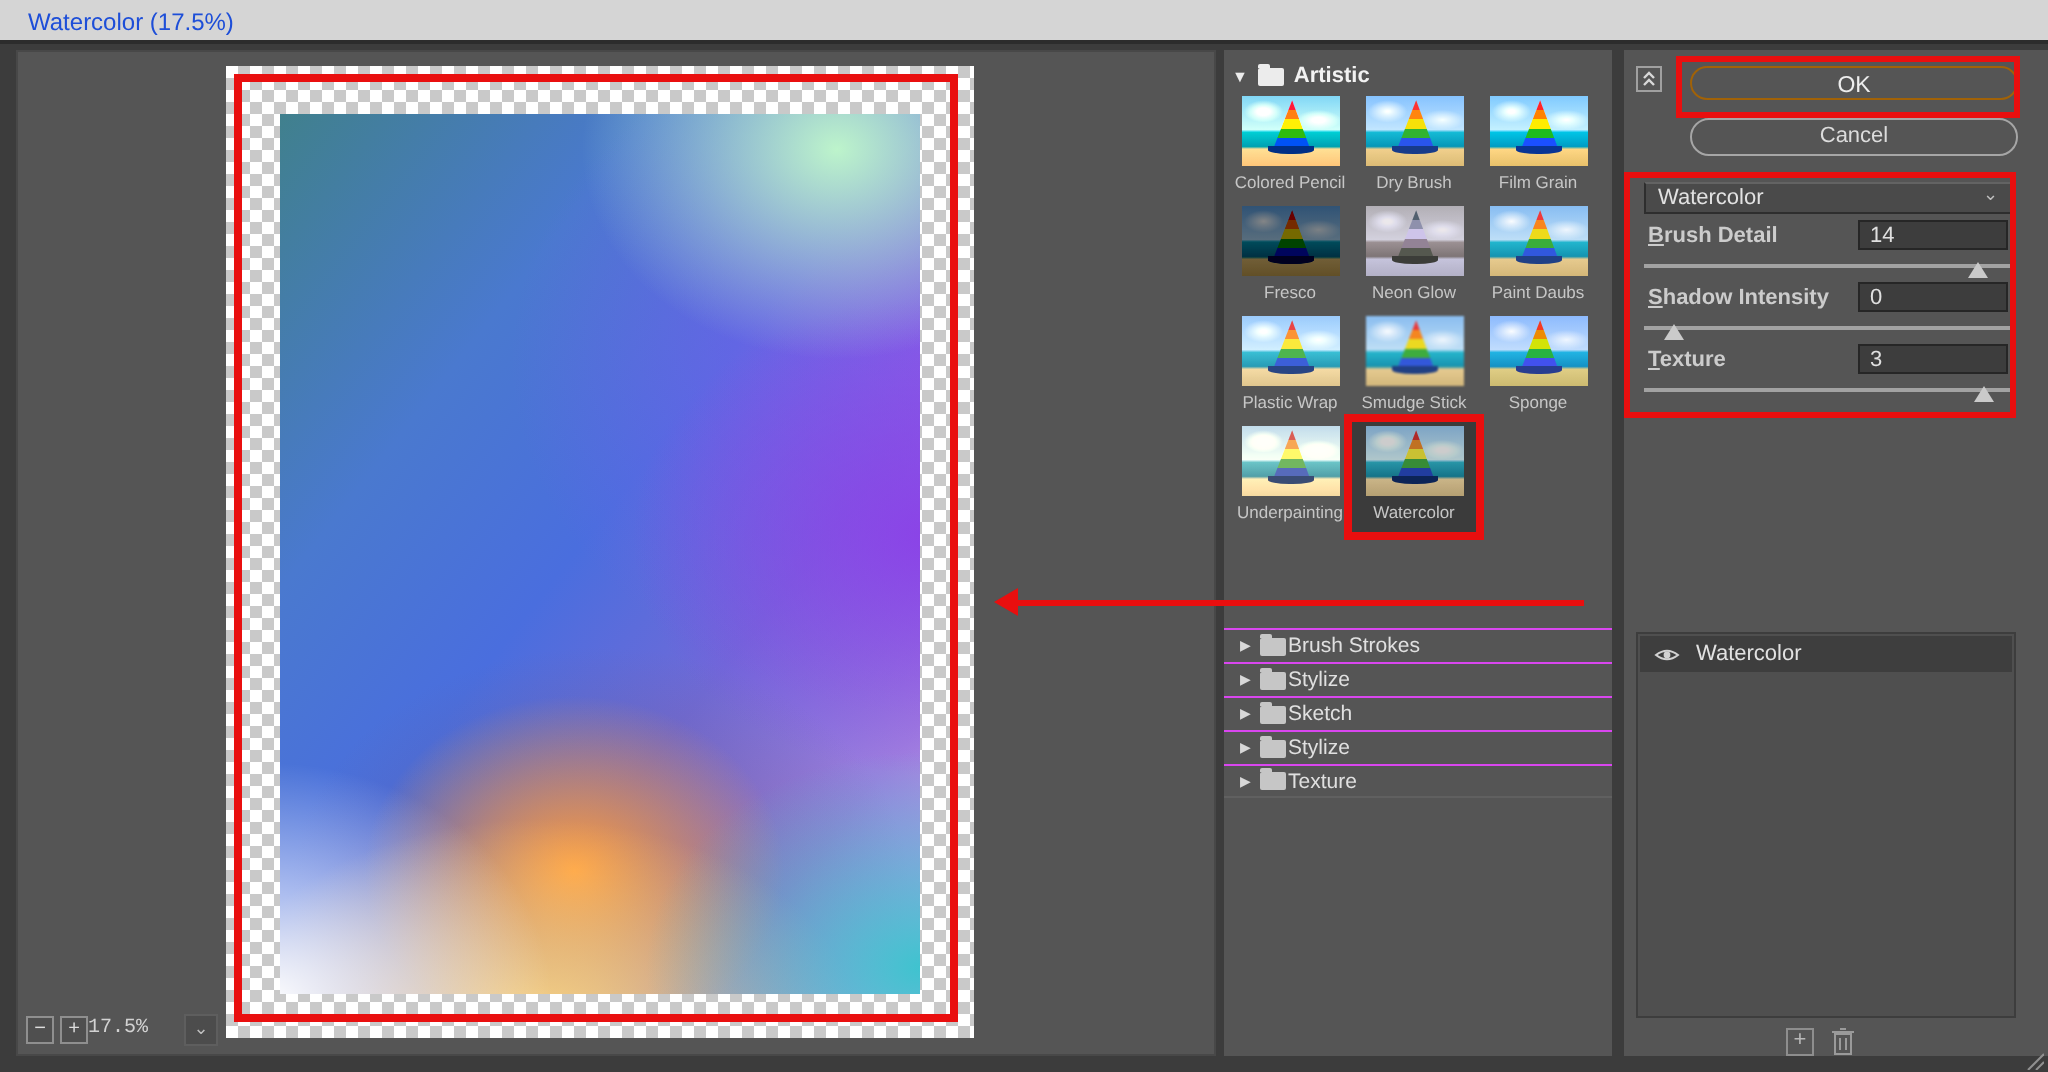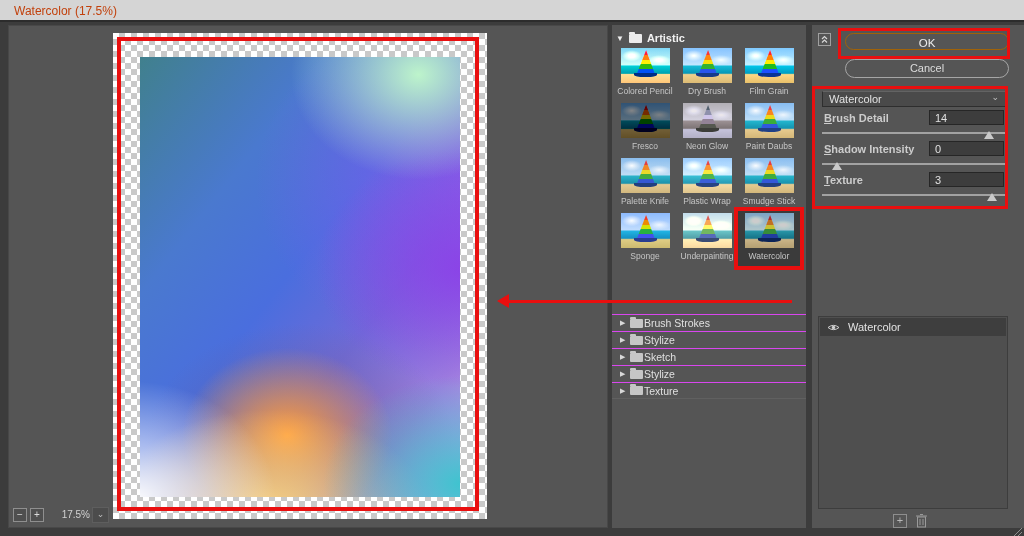--- a/index.html
+++ b/index.html
@@ -3,21 +3,21 @@
 <meta charset="utf-8">
 <style>
   * { margin:0; padding:0; box-sizing:border-box; }
   html,body { width:1024px; height:536px; overflow:hidden; background:#3c3c3c;
     font-family:"Liberation Sans", sans-serif; }
   .app { position:relative; width:1024px; height:536px; background:#3c3c3c; }
 
   
   .titlebar { position:absolute; left:0; top:0; width:1024px; height:22px;
     background:#d5d5d5; border-bottom:2px solid #2c2c2c; }
-  .titlebar .title { position:absolute; left:14px; top:4px; font-size:12px; color:#c2410c; }
+  .titlebar .title { position:absolute; left:14px; top:4px; font-size:12px; color:#1d4ed8; }
 
   
   .panel { position:absolute; background:#555555; }
   .panel-preview { left:8px; top:25px; width:600px; height:503px; border:1px solid #484848; }
   .panel-filters { left:612px; top:25px; width:194px; height:503px; }
   .panel-right   { left:812px; top:25px; width:212px; height:503px; }
 
   
   .canvas { position:absolute; left:113px; top:33px; width:374px; height:486px;
     background-color:#ffffff;
@@ -36,22 +36,22 @@
       radial-gradient(210px 170px at 101% 48%, rgba(139,61,232,0.85), rgba(139,61,232,0) 70%),
       radial-gradient(320px 250px at 108% 28%, rgba(150,85,240,0.65), rgba(150,85,240,0) 72%),
       linear-gradient(128deg,#40808d 0%,#4a79cf 28%,#4a6ede 48%,#6f6ad8 66%,#9d7ede 84%,#c9a6e8 100%); }
   .annot { position:absolute; border:4px solid #e90f0f; pointer-events:none; z-index:6; }
   .annot-canvas { left:117px; top:37px; width:362px; height:474px; }
 
   
   .zbtn { position:absolute; width:14px; height:14px; top:508px; background:#4f4f4f;
     border:1px solid #8f8f8f; color:#dcdcdc; font-size:10px; line-height:12px; text-align:center; }
   .zoom-out { left:13px; } .zoom-in { left:30px; }
-  .zoom-level { position:absolute; left:44px; top:509px; width:46px; text-align:right;
-    font-size:10px; color:#d2d2d2; }
+  .zoom-level { position:absolute; left:44px; top:509px; width:46px; text-align:left;
+    font-size:10px; color:#d2d2d2;font-family:Liberation Mono, monospace; }
   .zoom-menu { position:absolute; left:92px; top:507px; width:17px; height:16px;
     background:#4c4c4c; border:1px solid #5e5e5e; color:#c0c0c0; font-size:9px;
     line-height:13px; text-align:center; }
 
   
   .fg-header { position:absolute; left:616px; top:31px; height:14px; display:flex;
     align-items:center; gap:5px; }
   .tri-down { font-size:8px; color:#ececec; }
   .tri-right { font-size:7px; color:#d8d8d8; width:9px; }
   .folder-ico { width:13px; height:9px; background:#c6c6c6; position:relative; border-radius:1px;
@@ -211,27 +211,20 @@
   </div>
 
   <div class="fcell">
     <div class="thumb f6">
       <div class="sail"></div>
           <div class="hull"></div>
     </div>
     <div class="flabel">Paint Daubs</div>
   </div>
 
-  <div class="fcell">
-    <div class="thumb f7">
-      <div class="sail"></div>
-          <div class="hull"></div>
-    </div>
-    <div class="flabel">Palette Knife</div>
-  </div>
 
   <div class="fcell">
     <div class="thumb f8">
       <div class="sail"></div>
           <div class="hull"></div>
     </div>
     <div class="flabel">Plastic Wrap</div>
   </div>
 
 

